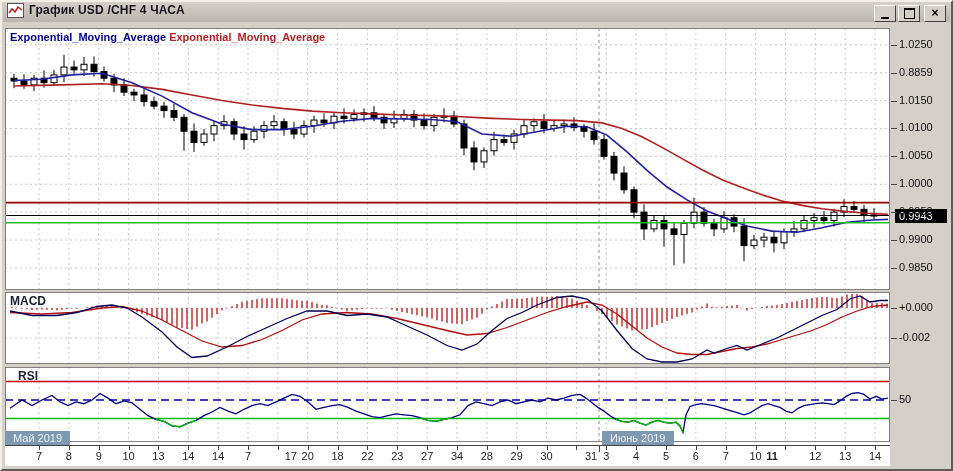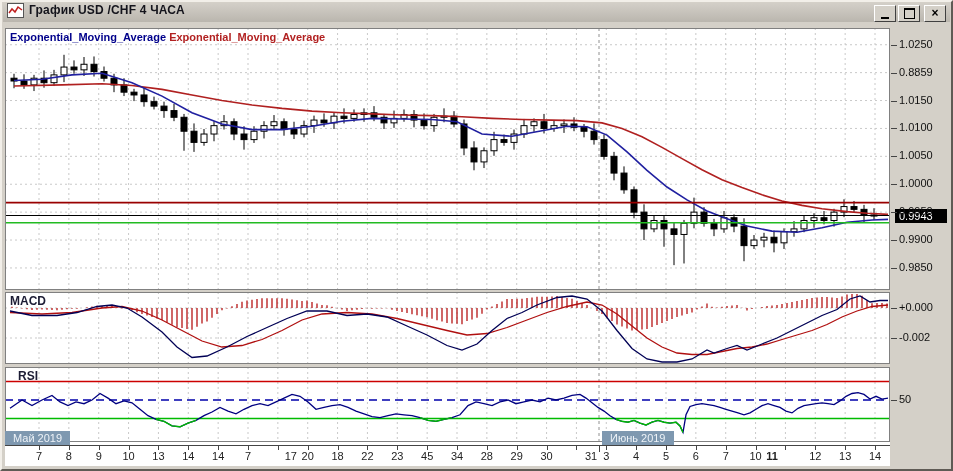--- a/index.html
+++ b/index.html
@@ -557,21 +557,21 @@
       <div class="daylabel" style="left: 275.857px; margin-left: 13px;">17</div>
       <div class="daytick" style="left: 275.857px;"></div>
       <div class="daylabel" style="left: 305.714px;">20</div>
       <div class="daytick" style="left: 305.714px;"></div>
       <div class="daylabel" style="left: 335.571px;">18</div>
       <div class="daytick" style="left: 335.571px;"></div>
       <div class="daylabel" style="left: 365.429px;">22</div>
       <div class="daytick" style="left: 365.429px;"></div>
       <div class="daylabel" style="left: 395.286px;">23</div>
       <div class="daytick" style="left: 395.286px;"></div>
-      <div class="daylabel" style="left: 425.143px;">45</div>
+      <div class="daylabel" style="left: 425.143px;">27</div>
       <div class="daytick" style="left: 425.143px;"></div>
       <div class="daylabel" style="left: 455px;">34</div>
       <div class="daytick" style="left: 455px;"></div>
       <div class="daylabel" style="left: 484.857px;">28</div>
       <div class="daytick" style="left: 484.857px;"></div>
       <div class="daylabel" style="left: 514.714px;">29</div>
       <div class="daytick" style="left: 514.714px;"></div>
       <div class="daylabel" style="left: 544.571px;">30</div>
       <div class="daytick" style="left: 544.571px;"></div>
       <div class="daylabel" style="left: 569px; margin-left: 20px;">31</div>

